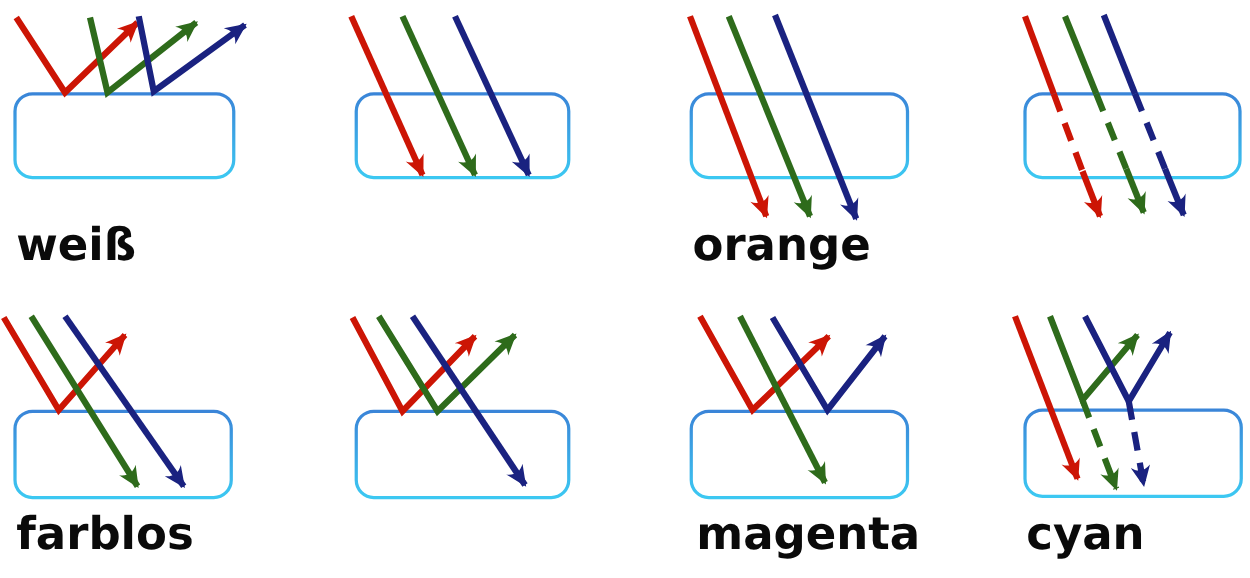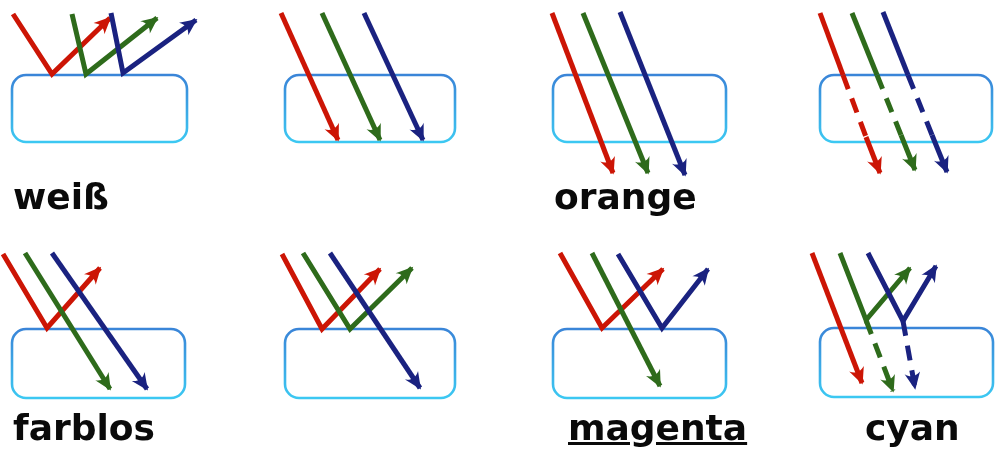--- a/index.html
+++ b/index.html
@@ -208,21 +208,21 @@
             <marker id="ah-6-blue" viewBox="0 0 10 10" refX="9" refY="5" markerWidth="21" markerHeight="17" orient="auto" markerUnits="userSpaceOnUse">
               <path d="M0,0.4 L10,5 L0,9.6 C2.6,6.6 2.6,3.4 0,0.4 Z" fill="#1a2280"></path>
             </marker>
           </defs>
           <rect x="33" y="98" width="173" height="69" rx="14" ry="14" fill="#ffffff" stroke="url(#bg-6)" stroke-width="2.6"></rect>
           <polyline points="40,22 82,97 143,38" fill="none" stroke="#cc1505" stroke-width="5" stroke-linejoin="miter" stroke-linecap="butt" marker-end="url(#ah-6-red)"></polyline>
           <polyline points="72,22 140,155" fill="none" stroke="#2e6b1b" stroke-width="5" stroke-linejoin="miter" stroke-linecap="butt" marker-end="url(#ah-6-green)"></polyline>
           <polyline points="98,23 142,97 188,38" fill="none" stroke="#1a2280" stroke-width="5" stroke-linejoin="miter" stroke-linecap="butt" marker-end="url(#ah-6-blue)"></polyline>
         </svg>
       </div>
-    <figcaption class="label" style="left: 48px; text-decoration: underline;">magenta</figcaption>
+    <figcaption class="label" style="left: 37px;">magenta</figcaption>
   </figure>
   <figure class="panel">
     <div class="diagram">
         <svg viewBox="0 0 220 231" width="220" height="231">
           <defs>
             <linearGradient id="bg-7" x1="0" y1="0" x2="0" y2="1">
               <stop offset="0%" stop-color="#3a85d8"></stop>
               <stop offset="100%" stop-color="#3cc8f2"></stop>
             </linearGradient>
             <marker id="ah-7-red" viewBox="0 0 10 10" refX="9" refY="5" markerWidth="21" markerHeight="17" orient="auto" markerUnits="userSpaceOnUse">
@@ -236,15 +236,15 @@
             </marker>
           </defs>
           <rect x="40" y="97" width="173" height="69" rx="14" ry="14" fill="#ffffff" stroke="url(#bg-7)" stroke-width="2.6"></rect>
           <polyline points="32,22 82,152" fill="none" stroke="#cc1505" stroke-width="5" stroke-linejoin="miter" stroke-linecap="butt" marker-end="url(#ah-7-red)"></polyline>
           <polyline points="60,22 86,89 130,37" fill="none" stroke="#2e6b1b" stroke-width="5" stroke-linejoin="miter" stroke-linecap="butt" marker-end="url(#ah-7-green)"></polyline>
           <polyline points="86,89 113,160" fill="none" stroke="#2e6b1b" stroke-width="5" stroke-linejoin="miter" stroke-linecap="butt" stroke-dasharray="15 10" marker-end="url(#ah-7-green)"></polyline>
           <polyline points="88,22 123,90 156,35" fill="none" stroke="#1a2280" stroke-width="5" stroke-linejoin="miter" stroke-linecap="butt" marker-end="url(#ah-7-blue)"></polyline>
           <polyline points="123,90 135,157" fill="none" stroke="#1a2280" stroke-width="5" stroke-linejoin="miter" stroke-linecap="butt" stroke-dasharray="15 10" marker-end="url(#ah-7-blue)"></polyline>
         </svg>
       </div>
-    <figcaption class="label" style="left: 41px; margin-left: 44px;">cyan</figcaption>
+    <figcaption class="label" style="left: 41px;">cyan</figcaption>
   </figure>
 </main>
 
 </body></html>

